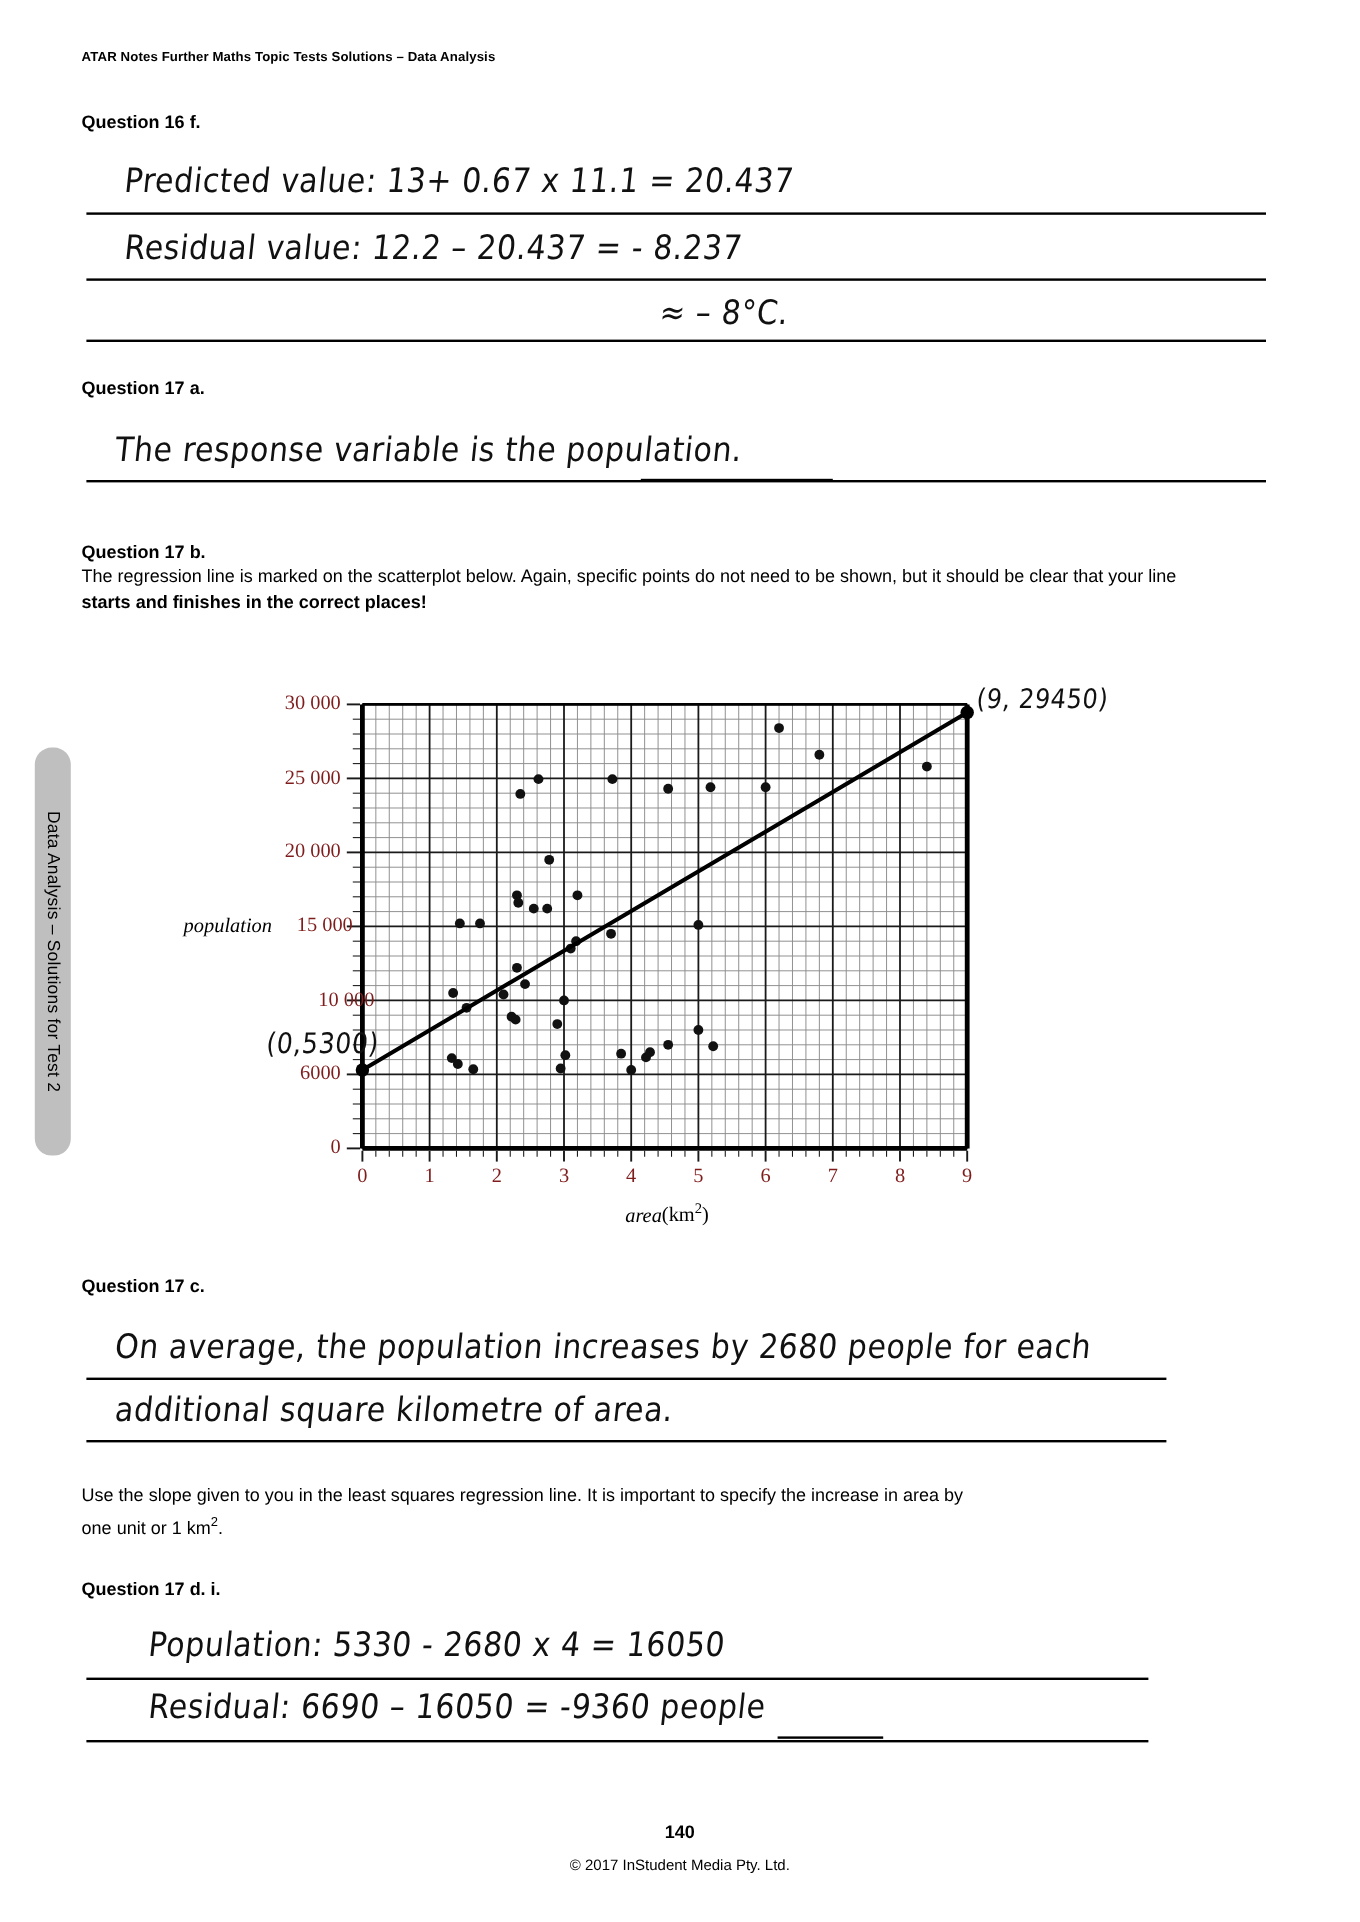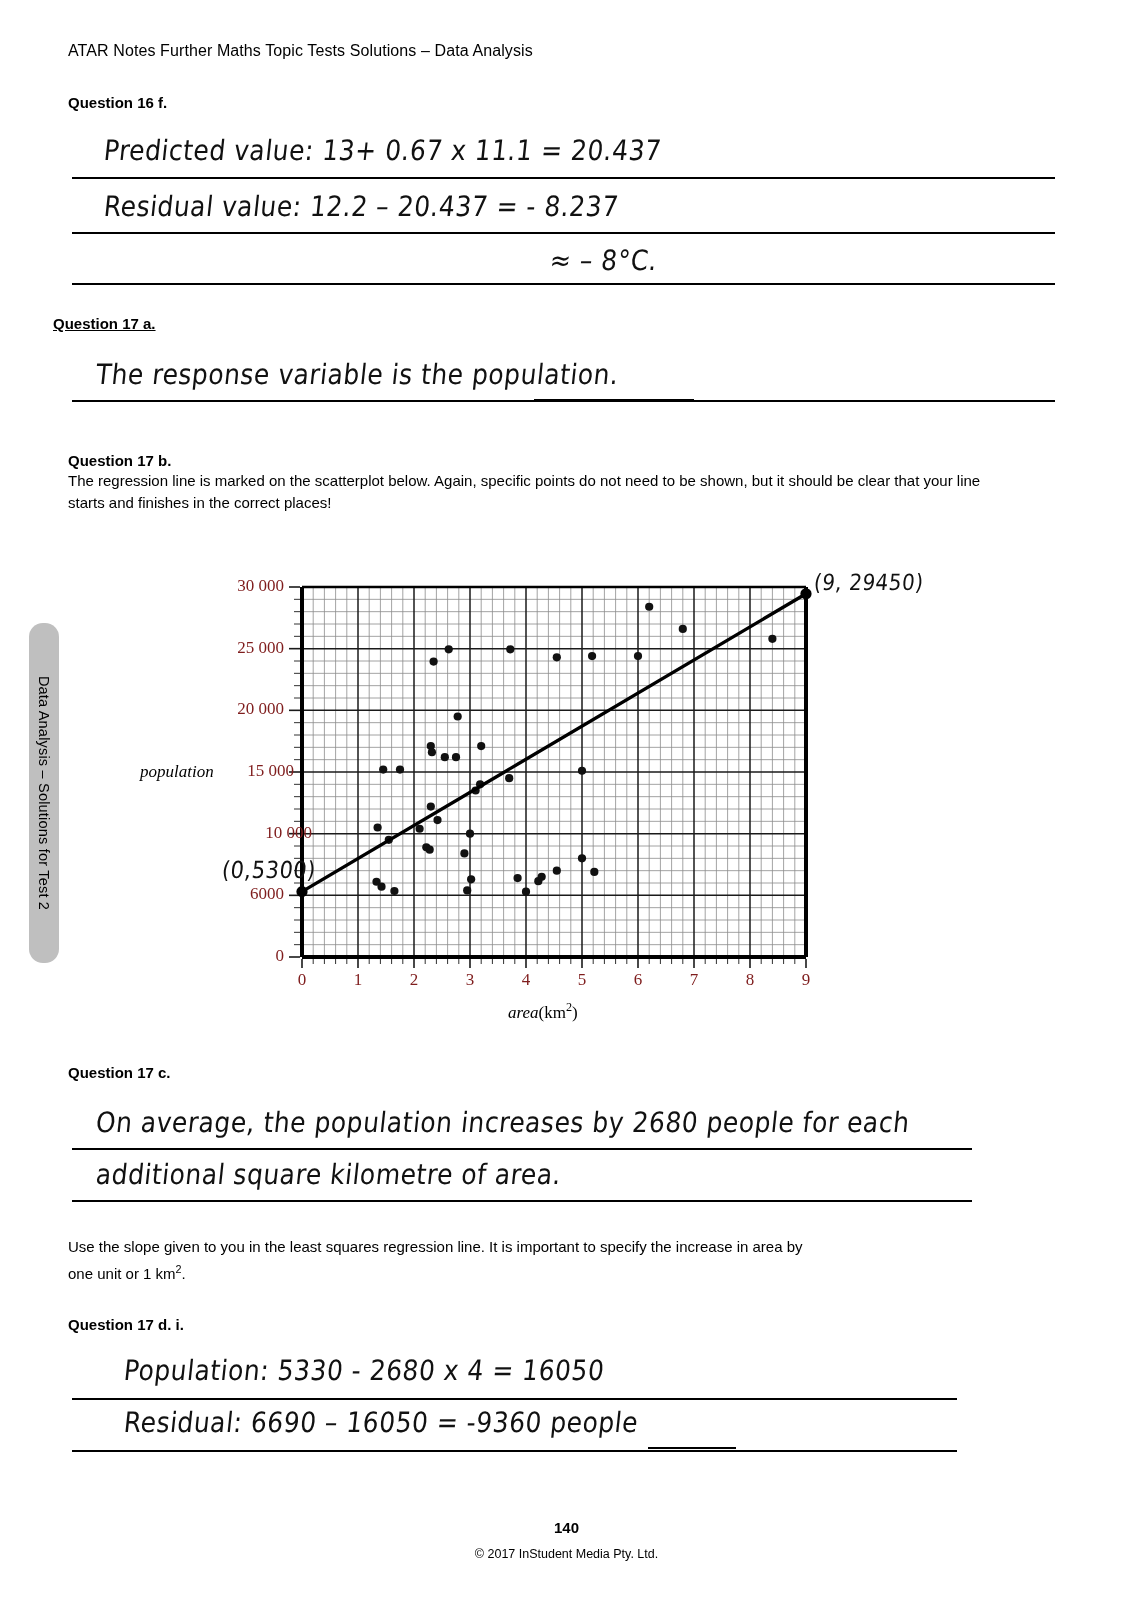--- a/index.html
+++ b/index.html
@@ -19,23 +19,24 @@
     left: 0; top: 0;
     width: 1133px;
     height: 1602px;
   }
 
   
   .header {
     position: absolute;
     left: 68px;
     top: 42px;
-    font-size: 16px;
+    font-size: 11px;
     letter-spacing: 0.1px;
     white-space: nowrap;
+    font-weight: bold;
   }
 
   
   .side-tab {
     position: absolute;
     left: -126px;
     top: 778px;
     width: 340px;
     height: 30px;
     background: #bfbfbf;
@@ -59,21 +60,21 @@
     font-size: 15px;
     font-weight: bold;
     white-space: nowrap;
   }
 
   .body-text {
     position: absolute;
     font-size: 15px;
     line-height: 22px;
   }
-  .body-text b { font-weight: normal; }
+  .body-text b { font-weight: bold; }
   sup { font-size: 0.72em; vertical-align: super; }
 
   
   .hw {
     position: absolute;
     font-family: "DejaVu Sans", sans-serif;
     font-weight: 500;
     color: #111;
     white-space: nowrap;
     letter-spacing: 0.5px;
@@ -103,21 +104,21 @@
     position: absolute;
     font-family: "Liberation Serif", serif;
     font-size: 17px;
   }
   .tick-label {
     position: absolute;
     font-family: "Liberation Serif", serif;
     font-size: 17px;
     color: #7f1d1d;
   }
-  .ital { font-style: italic; }
+  .ital { font-style: italic; margin-left: 13px; }
 
   
   .pagenum {
     position: absolute;
     width: 1133px;
     text-align: center;
     top: 1519px;
     font-size: 15px;
     font-weight: bold;
   }
@@ -150,21 +151,21 @@
   <div class="hw" style="left:104px; top:192px; font-size:25px;">
     <span class="hw-skew">Residual value:  12.2 – 20.437 = - 8.237</span>
   </div>
   <div class="rule" style="left:72px; top:232px; width:983px;"></div>
 
   <div class="hw" style="left:550px; top:246px; font-size:25px;">
     <span class="hw-skew">≈ – 8°C.</span>
   </div>
   <div class="rule" style="left:72px; top:283px; width:983px;"></div>
 
-  <div class="qhead" style="left:53px; top:315px;text-decoration:underline;">Question 17 a.</div>
+  <div class="qhead" style="left:68px; top:315px;">Question 17 a.</div>
 
   <div class="hw" style="left:96px; top:360px; font-size:25px;">
     <span class="hw-skew">The response variable is the population.</span>
   </div>
   <div class="uline" style="left:534px; top:399px; width:160px;"></div>
   <div class="rule" style="left:72px; top:400px; width:983px;"></div>
 
   <div class="qhead" style="left:68px; top:452px;">Question 17 b.</div>
 
   <div class="body-text" style="left:68px; top:470px; width:922px;">

